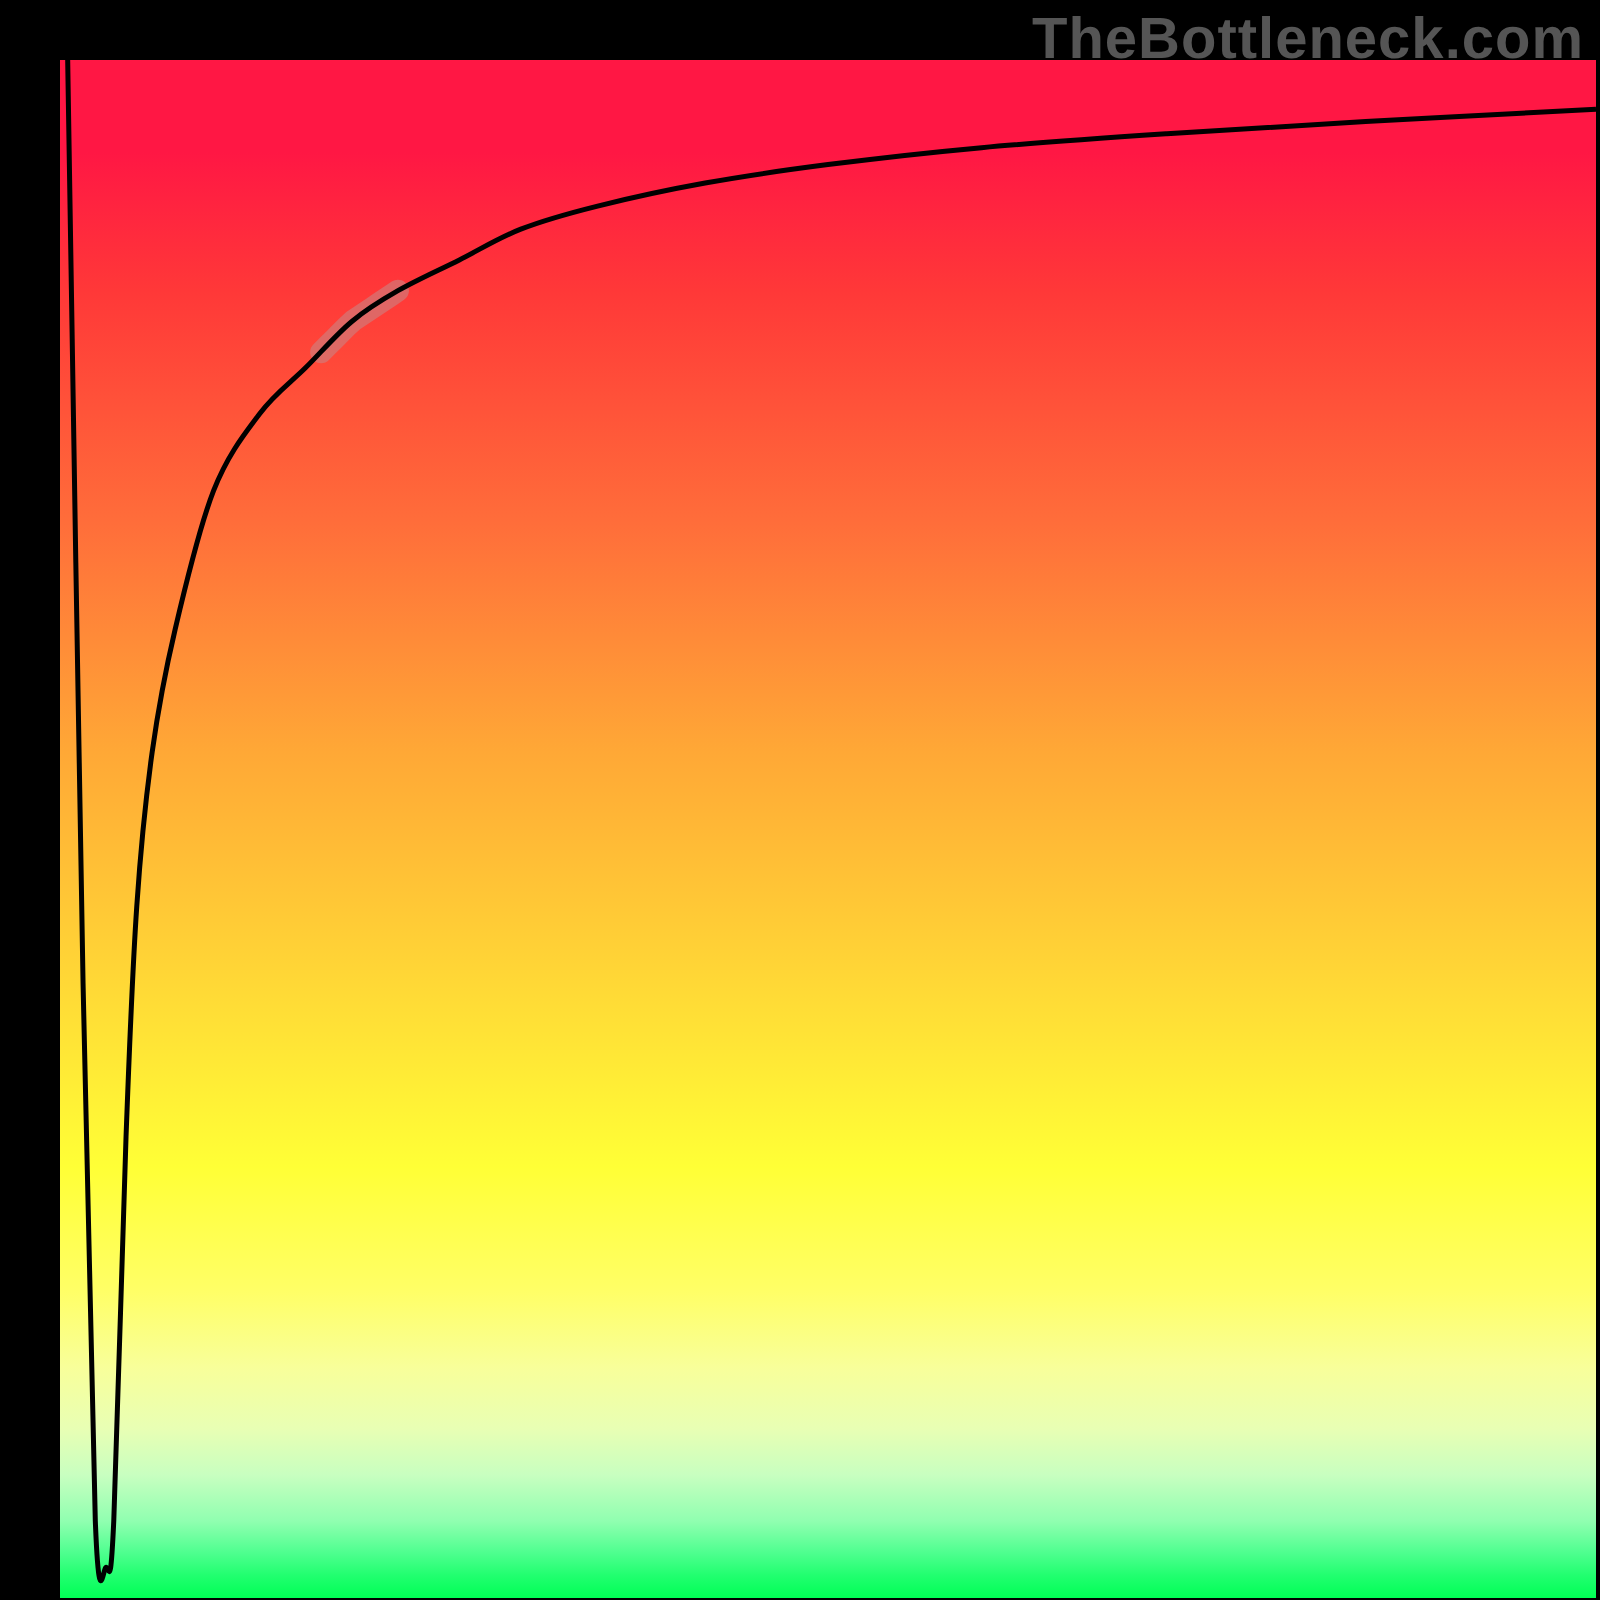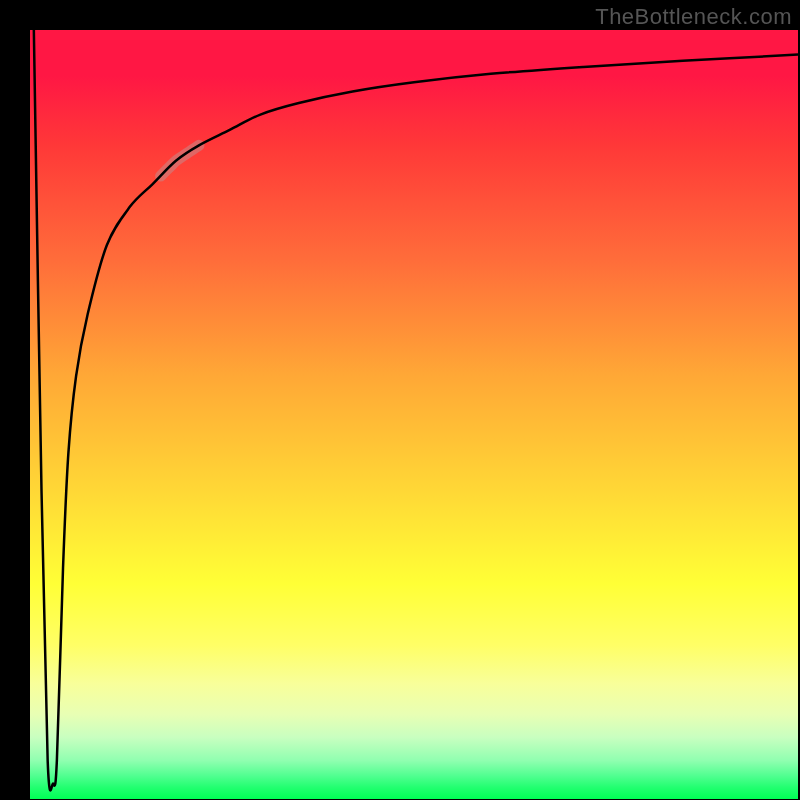--- a/index.html
+++ b/index.html
@@ -12,22 +12,22 @@
     width: 800px;
     height: 800px;
     background: #000;
     position: relative;
   }
   .watermark {
     position: absolute;
     top: 4px;
     right: 8px;
     color: #555;
-    font-size: 22px;
-    font-weight: normal;
+    font-size: 29px;
+    font-weight: bold;
     letter-spacing: 0.5px;
     z-index: 10;
   }
   .plot-area {
     position: absolute;
     left: 30px;
     top: 30px;
     width: 768px;
     height: 769px;
     overflow: hidden;

